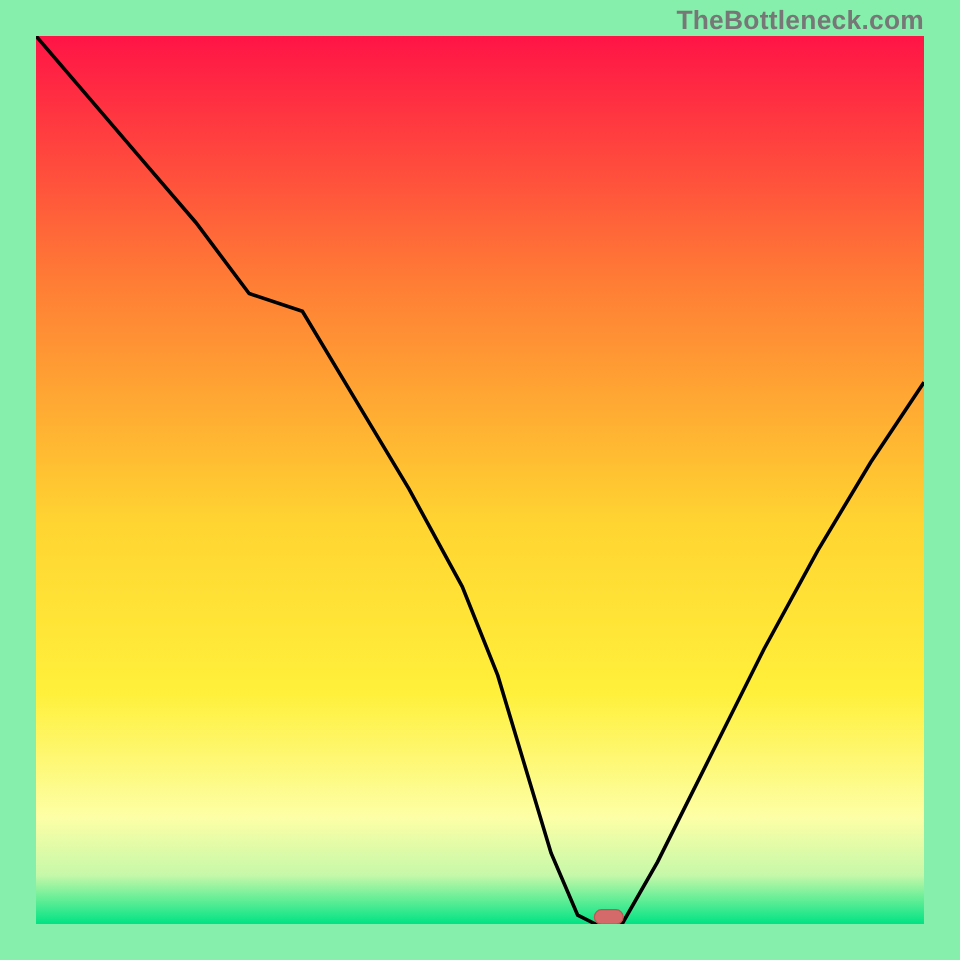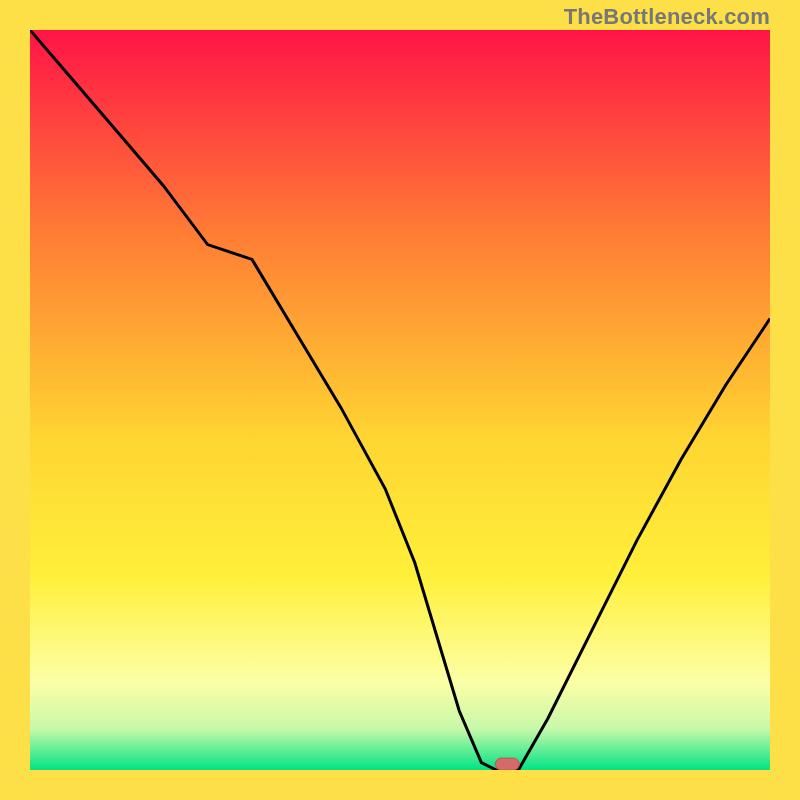--- a/index.html
+++ b/index.html
@@ -7,21 +7,21 @@
     padding: 0;
     width: 800px;
     height: 800px;
     overflow: hidden;
     background: #000;
   }
   .frame {
     position: relative;
     width: 800px;
     height: 800px;
-    background: #fde047;
+    background: #86efac;
   }
   .plot-area {
     position: absolute;
     left: 30px;
     top: 30px;
     width: 740px;
     height: 740px;
   }
   .plot-area svg {
     display: block;

